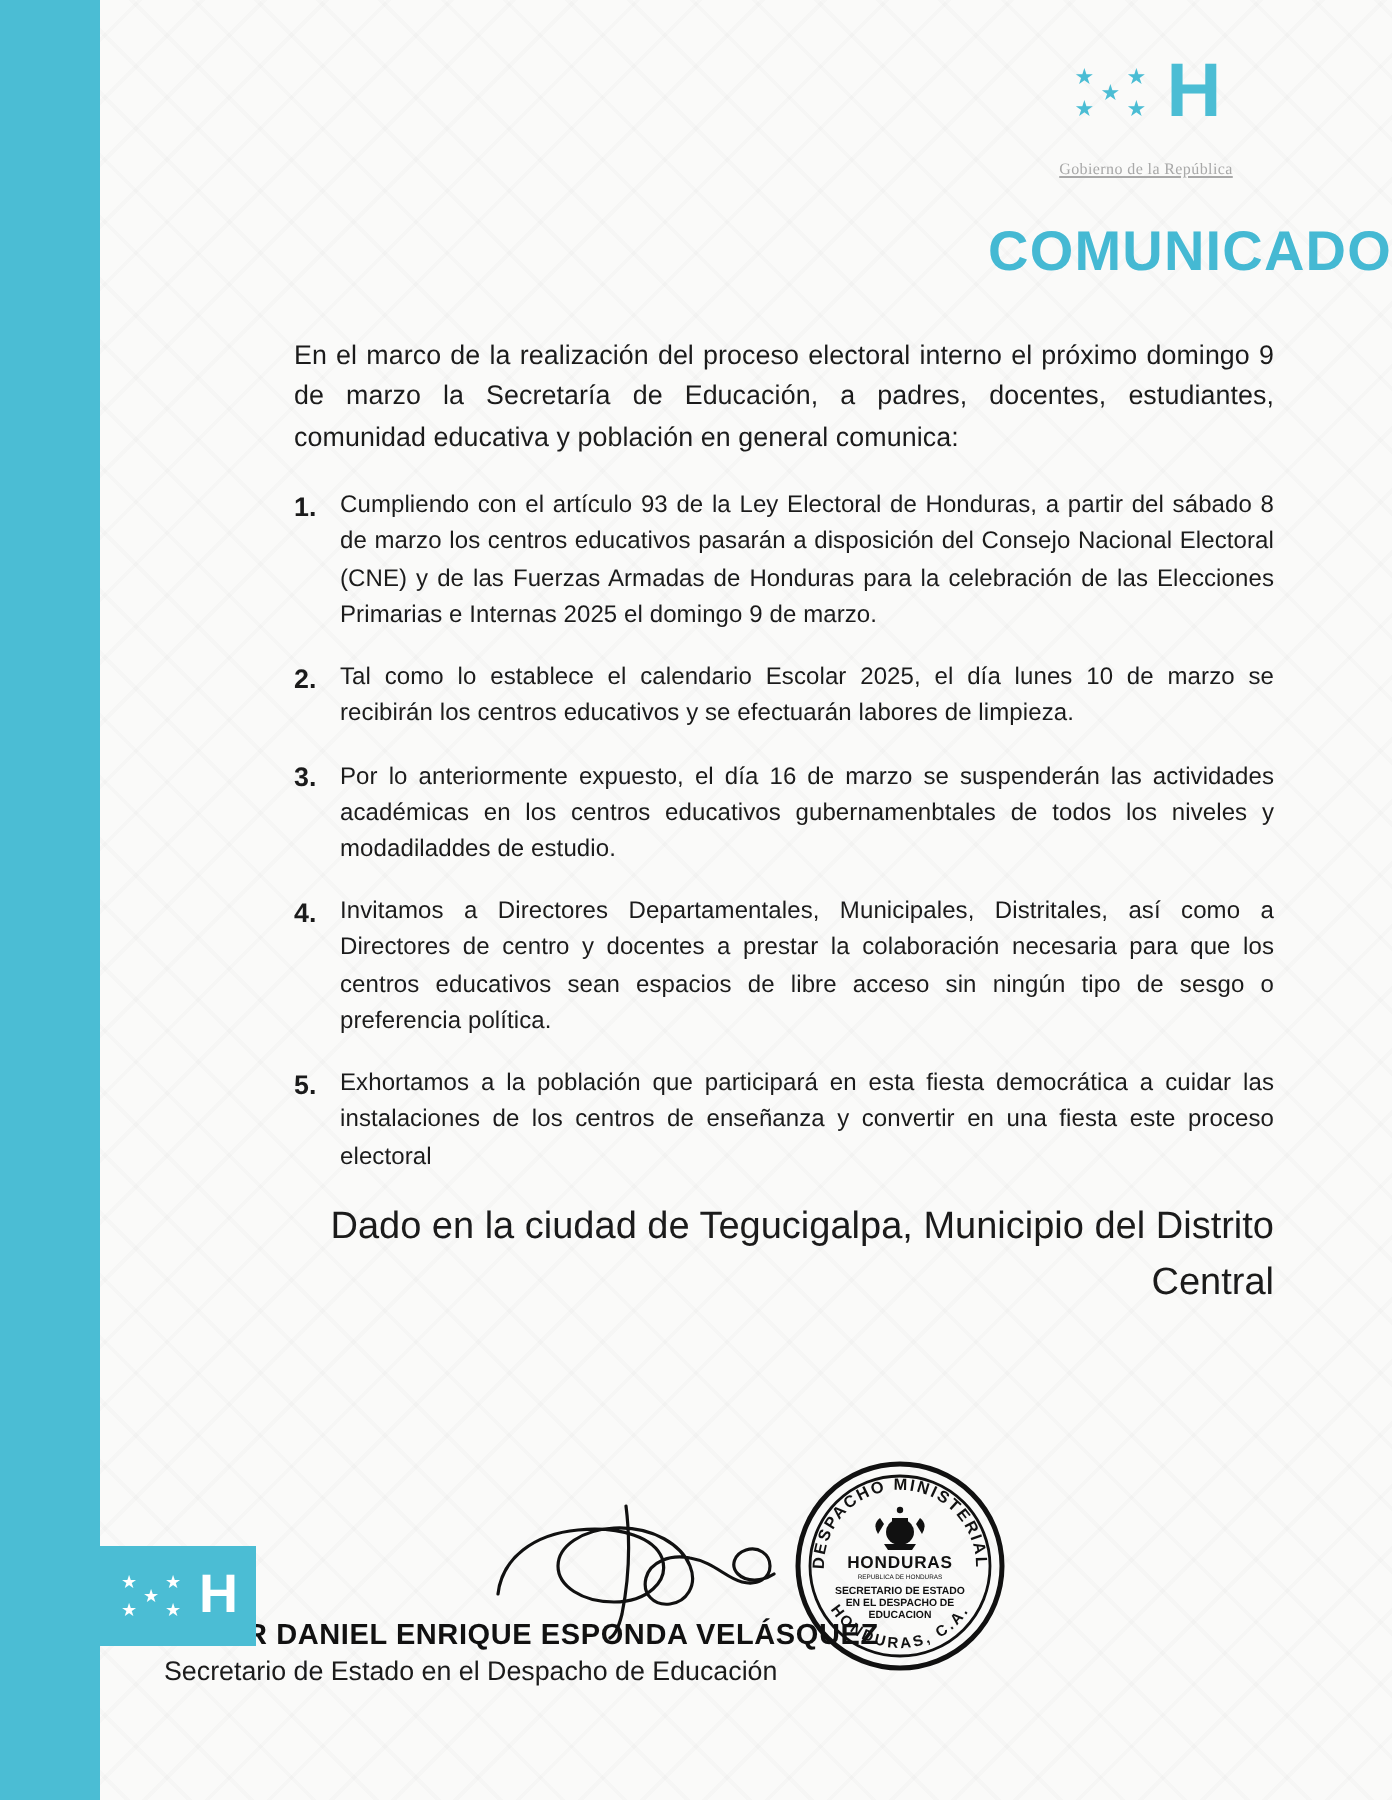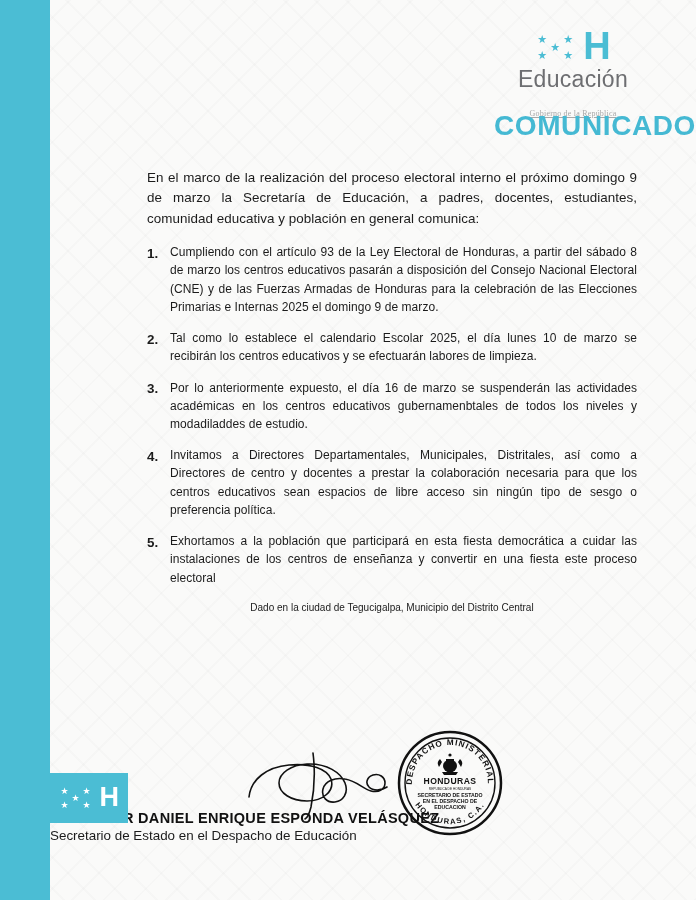--- a/index.html
+++ b/index.html
@@ -141,23 +141,23 @@
   .item-text {
     flex: 1;
     font-size: 12px;
     line-height: 1.52;
     text-align: justify;
     text-align-last: left;
     letter-spacing: 0.05px;
   }
 
   #closing {
-    font-size: 10px;
+    font-size: 19px;
     line-height: 1.5;
-    text-align: center;
+    text-align: right;
   }
 
   
   #signature-area {
     position: absolute;
     left: 50px;
     right: 0;
     top: 725px;
     height: 175px;
   }
@@ -187,20 +187,21 @@
   #signer-name {
     font-size: 14.5px;
     font-weight: bold;
     letter-spacing: 0.3px;
     color: #111;
   }
   #signer-role {
     font-size: 13.4px;
     color: #1b1b1b;
     margin-top: 2px;
+    padding-left: 32px;
   }
 
   
   #footer-badge {
     position: absolute;
     left: 50px;
     top: 773px;
     width: 78px;
     height: 50px;
     background: #4bbdd4;
@@ -235,21 +236,20 @@
     <div class="logo-row">
       <span class="stars">
         <span class="st-tl">★</span>
         <span class="st-tr">★</span>
         <span class="st-c">★</span>
         <span class="st-bl">★</span>
         <span class="st-br">★</span>
       </span>
       <span class="logo-h">H</span>
     </div>
-    <div id="logo-word">Educación</div>
     <div id="logo-sub">Gobierno de la República</div>
   </div>
 
   <div id="doc-title">COMUNICADO</div>
 
   <div id="content">
 
     <p id="intro">En el marco de la realización del proceso electoral interno   el próximo domingo 9 de marzo la Secretaría de Educación, a padres, docentes, estudiantes, comunidad educativa y población en general comunica:</p>
 
     <div id="items">

